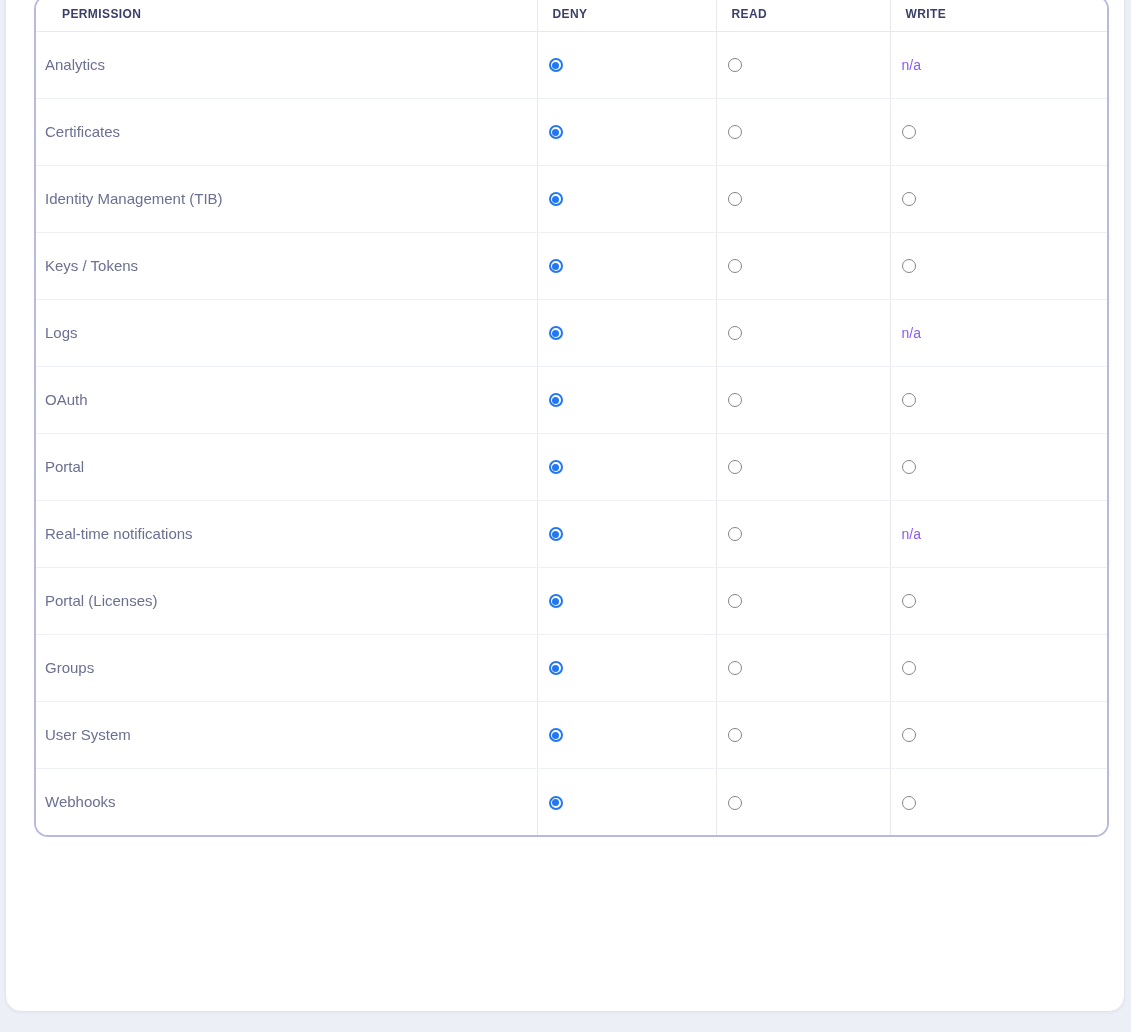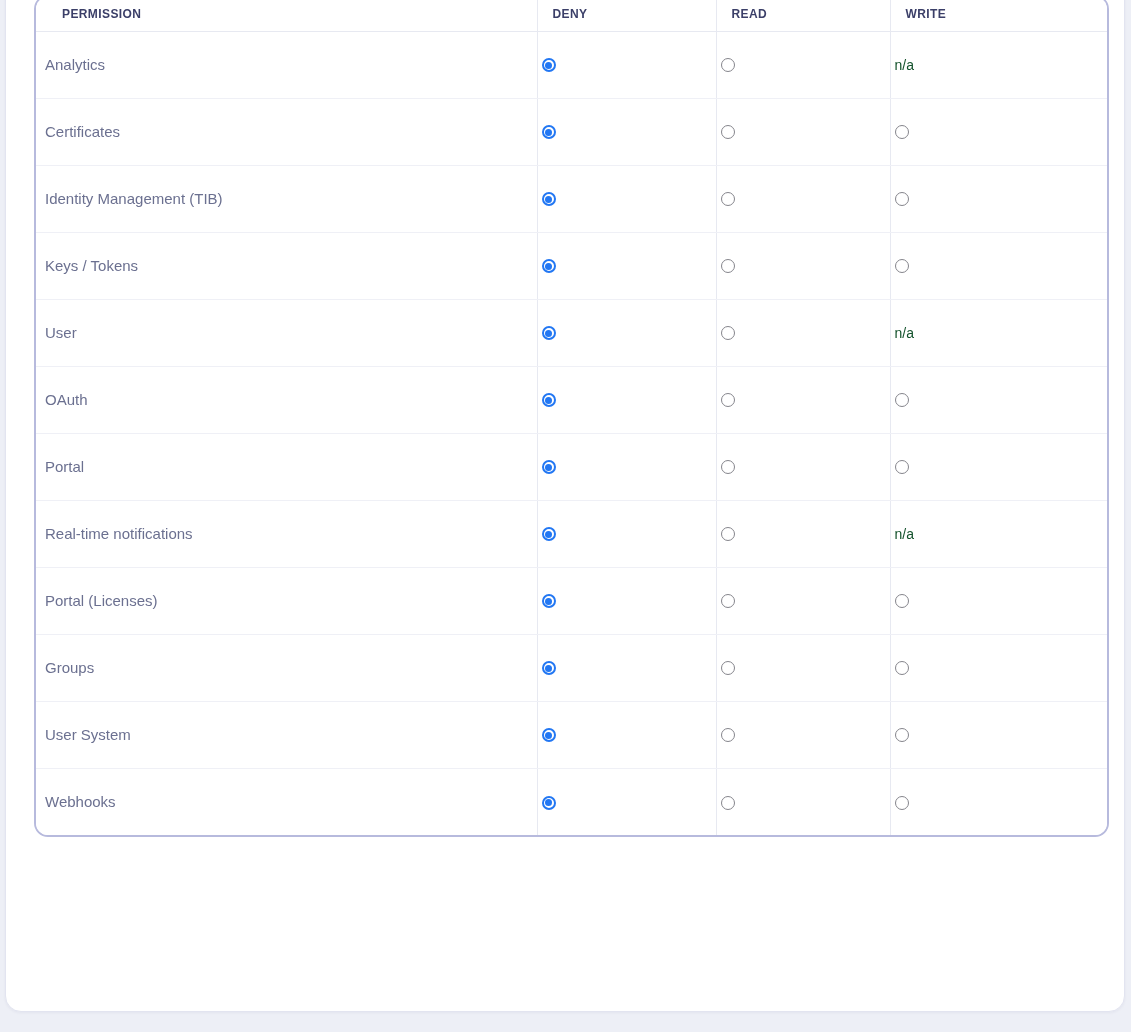--- a/index.html
+++ b/index.html
@@ -46,34 +46,34 @@
     color: #3b3f68;
     padding: 0 15px;
     border-bottom: 1px solid #e7e9f1;
     background: #ffffff;
   }
   th:first-child { padding-left: 26px; }
   th:not(:last-child) { border-right: 1px solid #e7e9f1; }
   td {
     height: 67px;
     vertical-align: middle;
-    padding: 0 4px;
+    padding: 0 11px;
     border-bottom: 1px solid #eff0f6;
     background: #ffffff;
   }
   td:first-child { padding-left: 9px; }
   td:not(:last-child) { border-right: 1px solid #e7e9f1; }
   tbody tr:last-child td { border-bottom: none; margin-top: 48px; }
   .perm-label {
     font-size: 15px;
     color: #6b7090;
   }
   .na {
     font-size: 14px;
-    color: #14532d;
+    color: #8b5cf6;
   }
   .radio {
     display: inline-block;
     width: 14px; height: 14px;
     border-radius: 50%;
     border: 1px solid #85858c;
     background: #ffffff;
     vertical-align: middle;
     position: relative;
     cursor: pointer;
@@ -137,21 +137,21 @@
           <tr>
     <td>
       <span class="perm-label">Keys / Tokens</span>
     </td>
     <td><span class="radio checked" role="radio" aria-checked="true"></span></td>
     <td><span class="radio" role="radio" aria-checked="false"></span></td>
     <td><span class="radio" role="radio" aria-checked="false"></span></td>
   </tr>
           <tr>
     <td>
-      <span class="perm-label">User</span>
+      <span class="perm-label">Logs</span>
     </td>
     <td><span class="radio checked" role="radio" aria-checked="true"></span></td>
     <td><span class="radio" role="radio" aria-checked="false"></span></td>
     <td><span class="na">n/a</span></td>
   </tr>
           <tr>
     <td>
       <span class="perm-label">OAuth</span>
     </td>
     <td><span class="radio checked" role="radio" aria-checked="true"></span></td>

